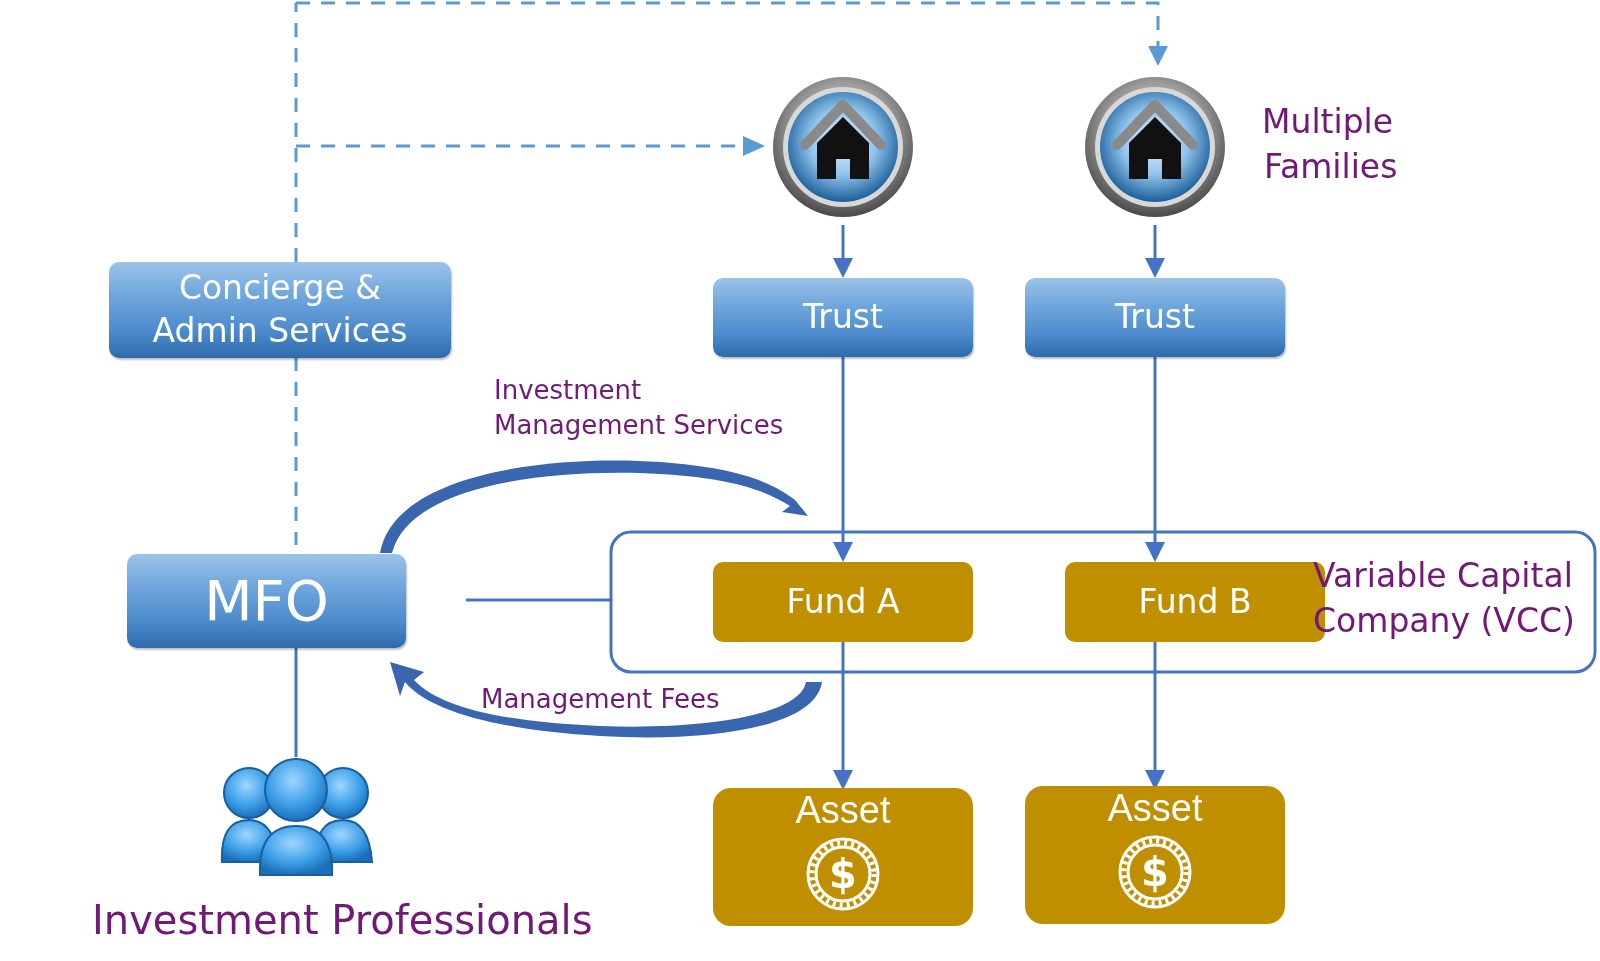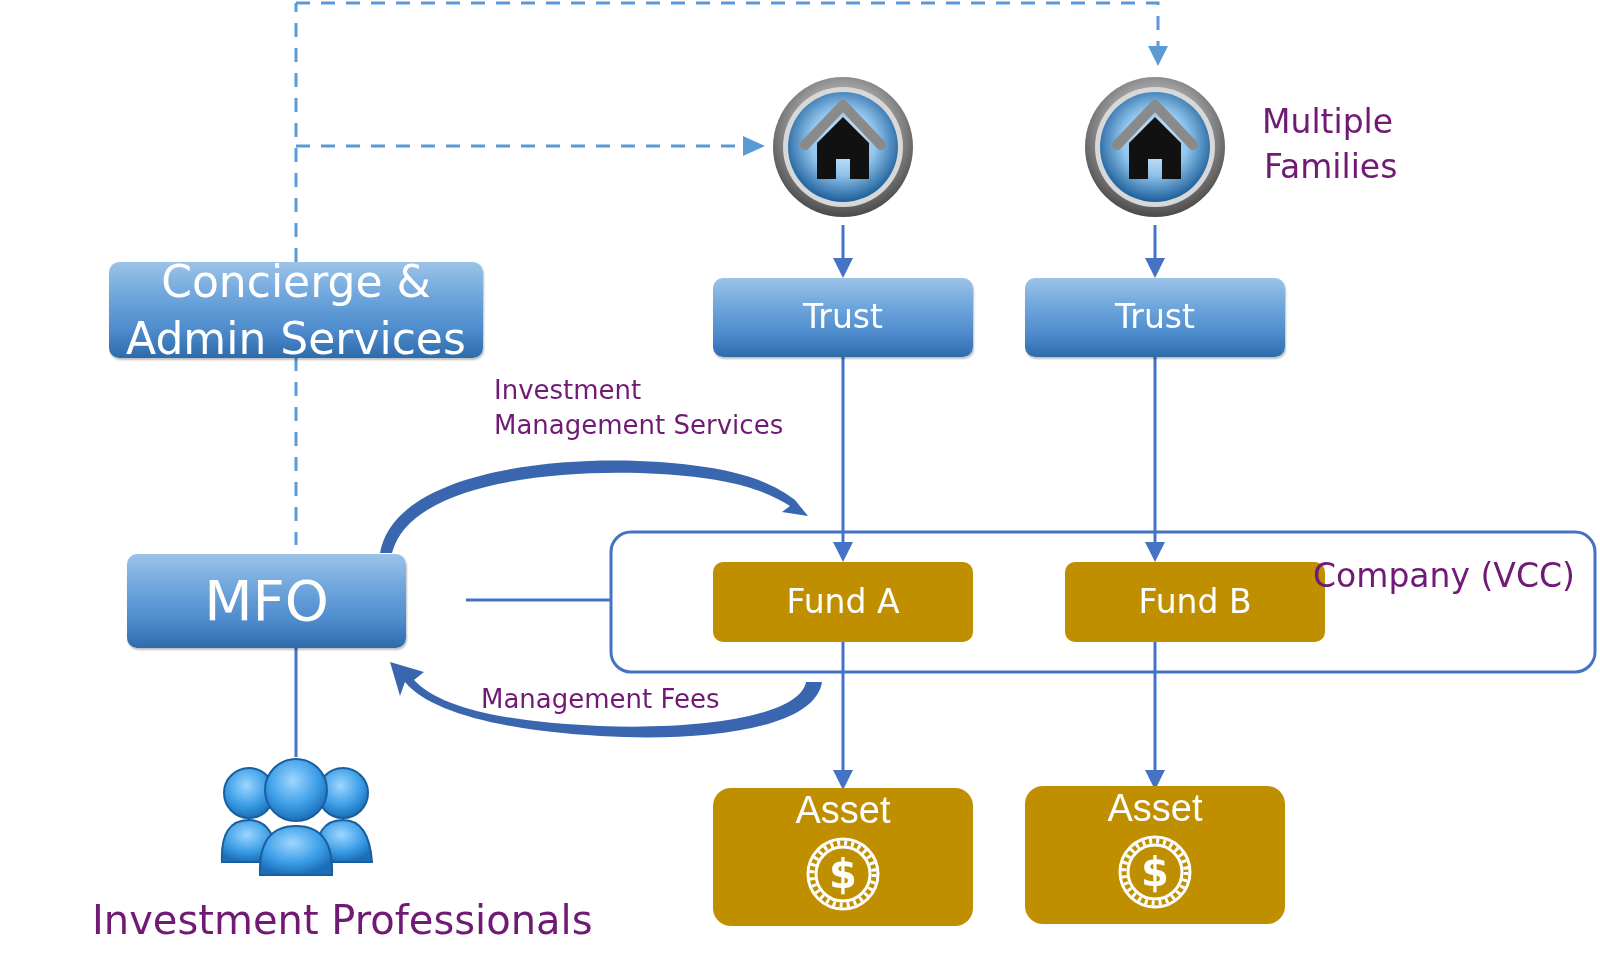--- a/index.html
+++ b/index.html
@@ -97,21 +97,21 @@
   <g stroke="#1a5e9e" stroke-width="2" fill="url(#personGrad)">
     <circle cx="249" cy="793" r="25"></circle>
     <path d="M222,862 Q220,820 249,820 Q275,820 278,862 z"></path>
     <circle cx="343" cy="793" r="25"></circle>
     <path d="M316,862 Q314,820 343,820 Q369,820 372,862 z"></path>
     <circle cx="296" cy="790" r="31"></circle>
     <path d="M260,875 Q258,826 296,826 Q334,826 332,875 z"></path>
   </g>
 </svg>
 
-<div class="box blue" style="left:109px; top:262px; width:374px; height:96px; font-size:44px; flex-direction:column;">
+<div class="box blue" style="left:109px; top:262px; width:342px; height:96px; font-size:33px; flex-direction:column;">
   <span>Concierge &amp;</span>
   <span>Admin Services</span>
 </div>
 
 <div class="box blue" style="left:127px; top:554px; width:279px; height:94px; font-size:56px;">
   <span>MFO</span>
 </div>
 
 <div class="box blue" style="left:713px; top:278px; width:260px; height:79px; font-size:33px;">
   <span>Trust</span>
@@ -148,20 +148,21 @@
     <text x="38" y="52" text-anchor="middle" font-family="DejaVu Sans, sans-serif" font-weight="bold" font-size="40" fill="#ffffff">$</text>
   </svg>
 </div>
 
 <div class="label" style="left:1262px; top:100px; font-size:33px;">
   <div>Multiple</div>
   <div style="padding-left:2px;">Families</div>
 </div>
 
 <div class="label" style="left:1313px; top:554px; font-size:33px;">
+  <div>Variable Capital</div>
   <div>Company (VCC)</div>
 </div>
 
 <div class="label" style="left:494px; top:373px; font-size:26px;">
   <div>Investment</div>
   <div>Management Services</div>
 </div>
 
 <div class="label" style="left:481px; top:682px; font-size:26px;">Management Fees</div>
 

